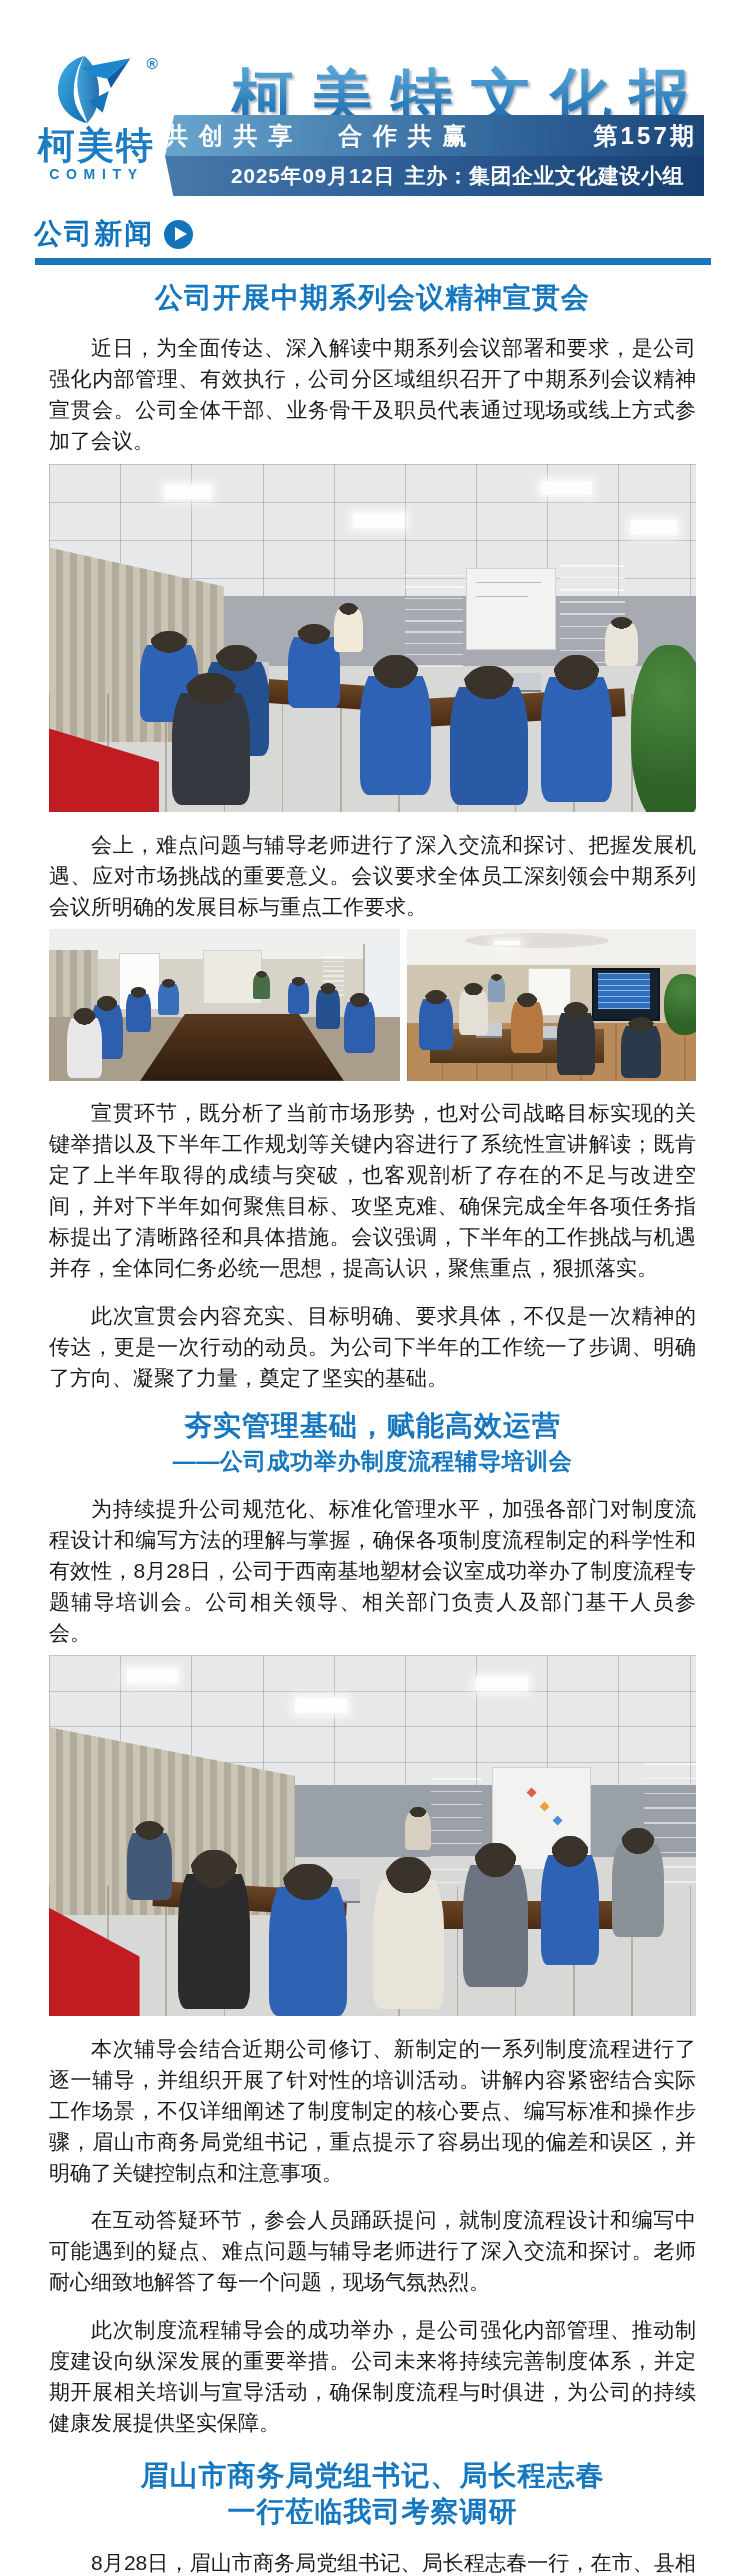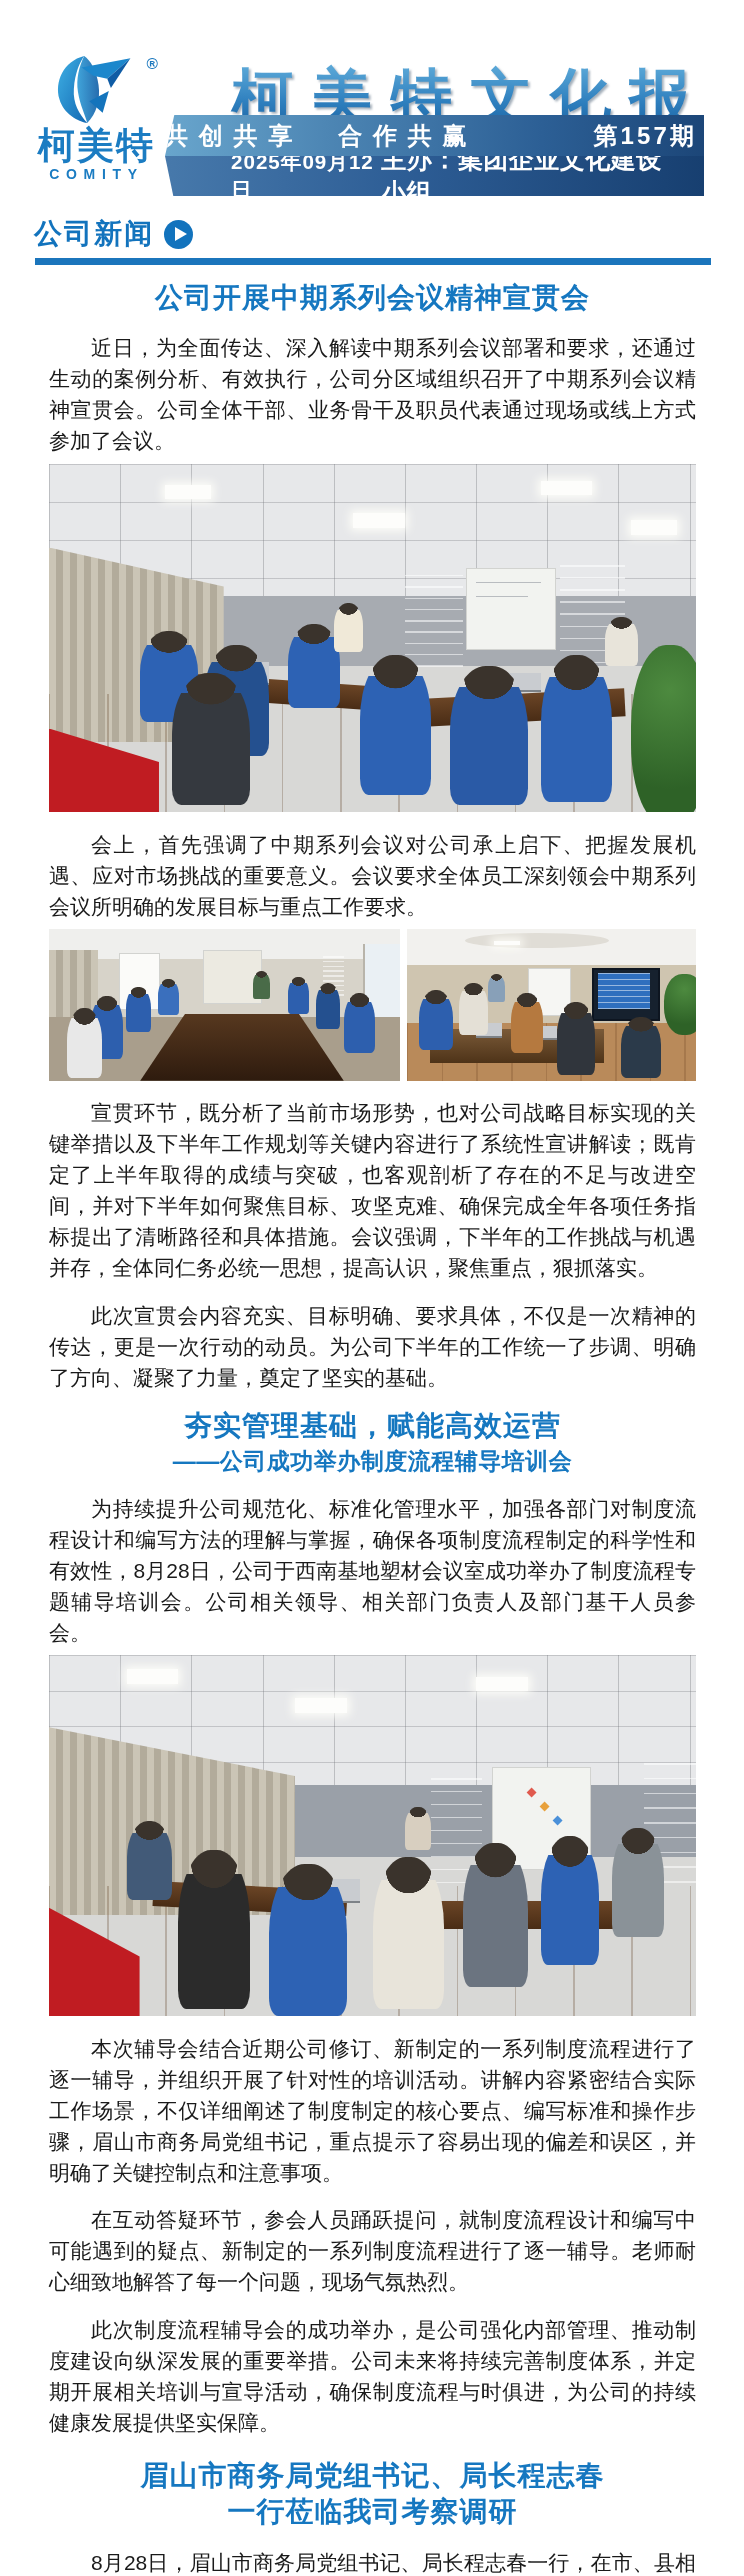--- a/index.html
+++ b/index.html
@@ -20,21 +20,21 @@
   .band{position:absolute;left:164px;right:41px;display:flex;align-items:center;color:#fff;}
   .band1{top:115px;height:41px;
       background:linear-gradient(92deg,#69a6cd 0%,#4d86b4 30%,#2c5f95 70%,#1c4678 100%);
       clip-path:polygon(10.3px 0,100% 0,100% 100%,1px 100%);}
   .band2{top:156px;height:40px;
       background:linear-gradient(92deg,#4779ab 0%,#2d5d95 45%,#173f70 100%);
       clip-path:polygon(1px 0,100% 0,100% 100%,9.3px 100%);}
   .slogan{font-size:24px;font-weight:bold;letter-spacing:10.8px;white-space:pre;}
   .issue{margin-left:auto;margin-right:7px;font-size:24px;font-weight:bold;letter-spacing:3.1px;}
   .date{margin-left:67px;font-size:20.6px;font-weight:bold;letter-spacing:1px;}
-  .organizer{margin-left:auto;margin-right:20px;font-size:25px;font-weight:bold;letter-spacing:0.5px;}
+  .organizer{margin-left:auto;margin-right:20px;font-size:21px;font-weight:bold;letter-spacing:0.5px;}
   
   .section-row{display:flex;align-items:center;margin:28px 0 0 34px;height:32px;}
   .section-label{font-size:28px;font-weight:bold;color:#1273bd;letter-spacing:2.1px;}
   .play-icon{width:29px;height:29px;border-radius:50%;background:#1273bd;margin-left:9.3px;position:relative;}
   .play-icon .tri{position:absolute;left:10.8px;top:7.2px;width:0;height:0;
       border-left:12.4px solid #fff;border-top:7.2px solid transparent;border-bottom:7.2px solid transparent;}
   .rule{margin:8.2px auto 0;width:676px;height:6.7px;background:#1b75bc;}
   
   .content{padding:0 49px;}
   h2{margin:16.5px 0 0;text-align:center;font-size:28px;line-height:34px;color:#1577c0;
@@ -116,21 +116,21 @@
     <span class="play-icon">
         <span class="tri"></span>
       </span>
   </div>
   <div class="rule"></div>
 
   <main class="content">
 
     <article>
       <h2>公司开展中期系列会议精神宣贯会</h2>
-      <p>近日，为全面传达、深入解读中期系列会议部署和要求，还通过生动的案例分析、有效执行，公司分区域组织召开了中期系列会议精神宣贯会。公司全体干部、业务骨干及职员代表通过现场或线上方式参加了会议。</p>
+      <p>近日，为全面传达、深入解读中期系列会议部署和要求，是公司强化内部管理、有效执行，公司分区域组织召开了中期系列会议精神宣贯会。公司全体干部、业务骨干及职员代表通过现场或线上方式参加了会议。</p>
 
       <div class="ph photo1">
         <div class="ab ceiling" style="height:42%;"></div>
         <div class="ab lightp" style="left:18%;top:6%;width:7%;height:4%;"></div>
         <div class="ab lightp" style="left:47%;top:14%;width:8%;height:4.5%;"></div>
         <div class="ab lightp" style="left:76%;top:5%;width:8%;height:4%;"></div>
         <div class="ab lightp" style="left:90%;top:16%;width:7%;height:4.5%;"></div>
         <div class="ab" style="left:26%;right:0;top:38%;height:20%;background:#a7abb1;"></div>
         <div class="ab curtain" style="left:0;top:24%;width:27%;height:56%;clip-path:polygon(0 0,100% 20%,100% 100%,0 100%);"></div>
         <div class="ab banner" style="left:55%;top:32%;width:9%;height:27%;"></div>
@@ -149,21 +149,21 @@
         <div class="person" style="--c:#2d62b4;left:37%;top:46%;width:8%;height:24%;"></div>
         <div class="person" style="--c:#35393f;left:19%;top:60%;width:12%;height:38%;"></div>
         <div class="person" style="--c:#2d62b4;left:48%;top:55%;width:11%;height:40%;"></div>
         <div class="person" style="--c:#2a5aa6;left:62%;top:58%;width:12%;height:40%;"></div>
         <div class="person" style="--c:#2d62b4;left:76%;top:55%;width:11%;height:42%;"></div>
         <div class="person" style="--c:#f0e9d8;left:44%;top:40%;width:4.5%;height:14%;"></div>
         <div class="person" style="--c:#e8e4da;left:86%;top:44%;width:5%;height:14%;"></div>
         <div class="ab plant" style="right:-2%;bottom:-4%;width:12%;height:52%;"></div>
       </div>
 
-      <p>会上，首先强调了中期系列会议对公司承上启下、把握发展机遇、应对市场挑战的重要意义。会议要求全体员工深刻领会中期系列会议所明确的发展目标与重点工作要求。</p>
+      <p>会上，难点问题与辅导老师进行了深入交流和探讨、把握发展机遇、应对市场挑战的重要意义。会议要求全体员工深刻领会中期系列会议所明确的发展目标与重点工作要求。</p>
 
       <div class="photo-row row1">
         <div class="ph left">
           <div class="ab" style="left:0;right:0;top:0;height:20%;background:#efefed;"></div>
           <div class="ab" style="left:0;right:0;top:20%;height:38%;background:#d7d3c9;"></div>
           <div class="ab curtain" style="left:0;top:14%;width:14%;height:60%;"></div>
           <div class="ab screen" style="left:20%;top:16%;width:11%;height:36%;background:#fbfbf9;"></div>
           <div class="ab screen" style="left:44%;top:14%;width:16%;height:34%;background:#eceae1;"></div>
           <div class="ab banner" style="left:78%;top:18%;width:6%;height:26%;"></div>
           <div class="ab" style="right:0;top:10%;width:10%;height:50%;background:#eaf0f4;border-left:2.6px solid #b8b4aa;"></div>
@@ -231,21 +231,21 @@
         <div class="person" style="--c:#2d62b4;left:34%;top:58%;width:12%;height:42%;"></div>
         <div class="person" style="--c:#e8e4da;left:50%;top:56%;width:11%;height:42%;"></div>
         <div class="person" style="--c:#6b7480;left:64%;top:52%;width:10%;height:40%;"></div>
         <div class="person" style="--c:#2d62b4;left:76%;top:50%;width:9%;height:36%;"></div>
         <div class="person" style="--c:#8a9298;left:87%;top:48%;width:8%;height:30%;"></div>
         <div class="person" style="--c:#425a78;left:12%;top:46%;width:7%;height:22%;"></div>
         <div class="person" style="--c:#d8cfc0;left:55%;top:42%;width:4%;height:12%;"></div>
       </div>
 
       <p>本次辅导会结合近期公司修订、新制定的一系列制度流程进行了逐一辅导，并组织开展了针对性的培训活动。讲解内容紧密结合实际工作场景，不仅详细阐述了制度制定的核心要点、编写标准和操作步骤，眉山市商务局党组书记，重点提示了容易出现的偏差和误区，并明确了关键控制点和注意事项。</p>
-      <p>在互动答疑环节，参会人员踊跃提问，就制度流程设计和编写中可能遇到的疑点、新制定的一系列制度流程进行了逐一辅导。老师耐心细致地解答了每一个问题，现场气氛热烈。</p>
+      <p>在互动答疑环节，参会人员踊跃提问，就制度流程设计和编写中可能遇到的疑点、难点问题与辅导老师进行了深入交流和探讨。老师耐心细致地解答了每一个问题，现场气氛热烈。</p>
       <p>此次制度流程辅导会的成功举办，是公司强化内部管理、推动制度建设向纵深发展的重要举措。公司未来将持续完善制度体系，并定期开展相关培训与宣导活动，确保制度流程与时俱进，为公司的持续健康发展提供坚实保障。</p>
     </article>
 
     <article>
       <h2 class="h2-tight">
         <div>眉山市商务局党组书记、局长程志春</div>
         <div>一行莅临我司考察调研</div>
       </h2>
       <p>8月28日，眉山市商务局党组书记、局长程志春一行，在市、县相关部门负责人陪同下莅临我司西南生产基地考察调研。集团财务总监袁军陪同并对公司的发展情况作了汇报。</p>
 

